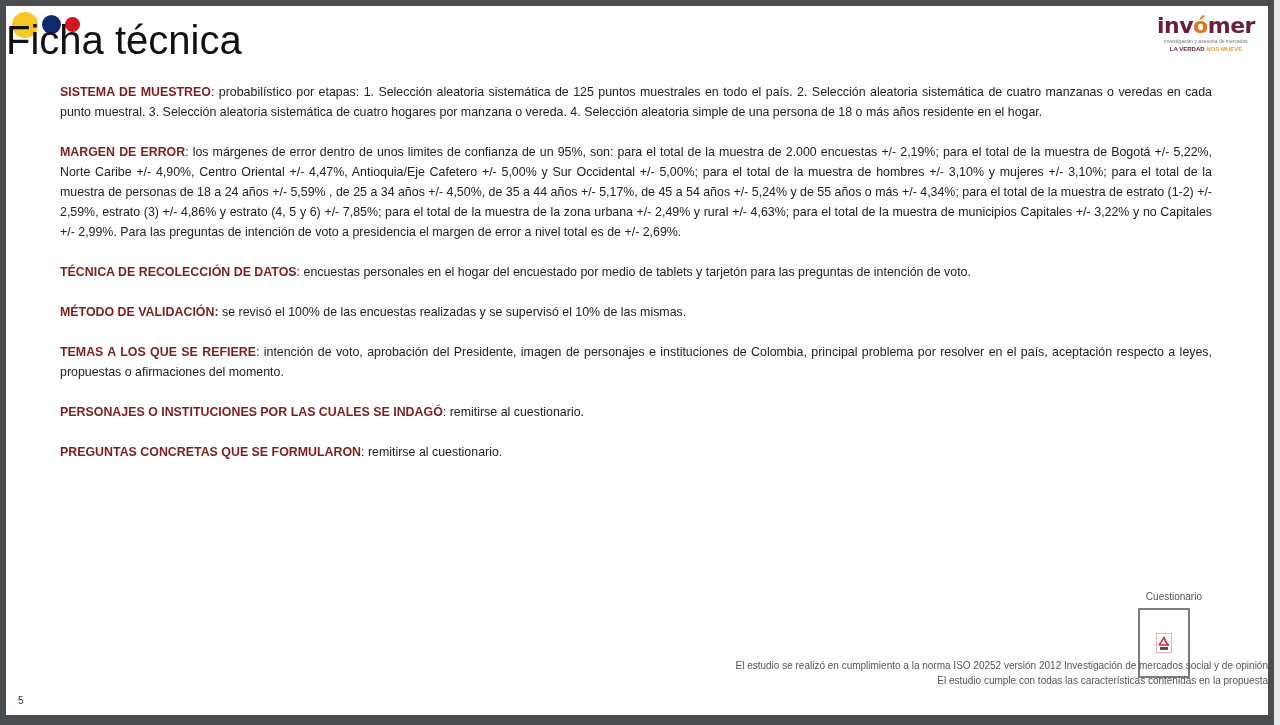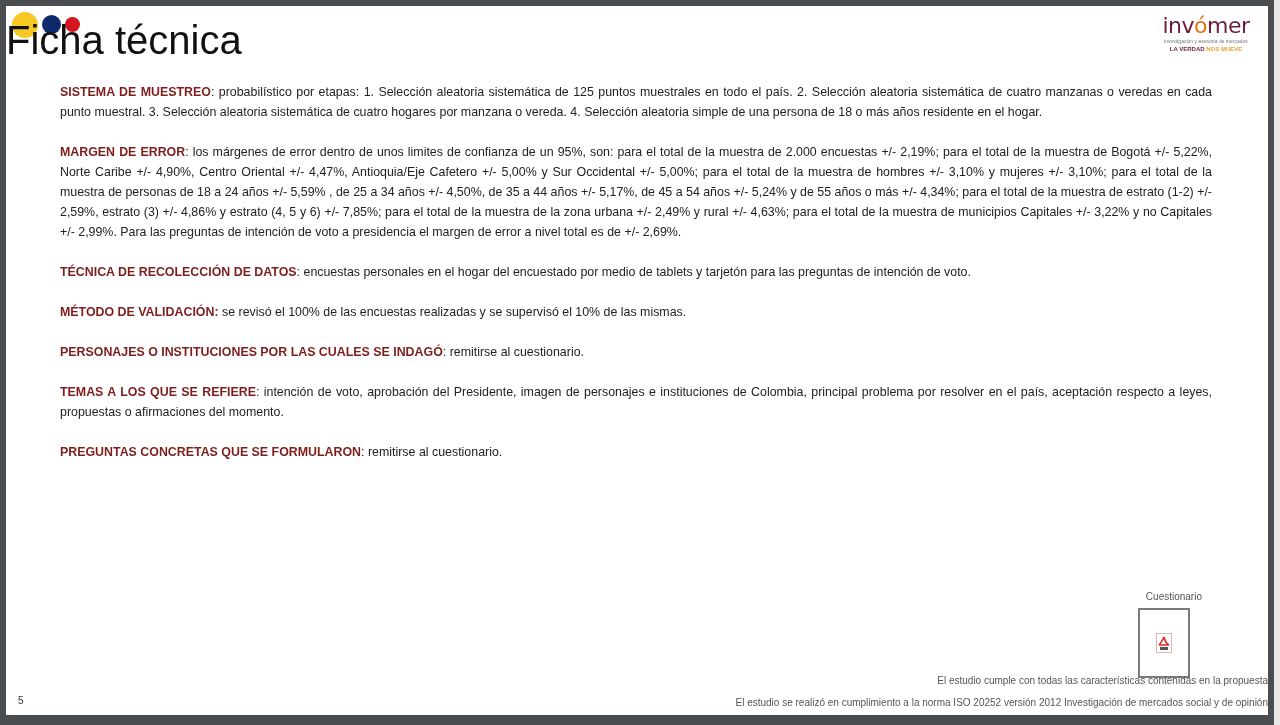--- a/index.html
+++ b/index.html
@@ -19,21 +19,21 @@
     .dot { position:absolute; border-radius:50%; }
     .dot-yellow { left:6px; top:6px; width:26px; height:26px; background:#f7c724; }
     .dot-blue { left:36px; top:9px; width:19px; height:19px; background:#0e2a6d; }
     .dot-red { left:59px; top:11px; width:15px; height:15px; background:#d4141e; }
     .title {
       position:absolute; left:0; width:100%; top:12px; text-align:left;
       font-size:40px; color:#111; font-family:"Liberation Sans", sans-serif;
     }
     .logo { position:absolute; right:10px; top:8px; width:104px; text-align:center; }
     .logo-word {
-      font-family:"DejaVu Sans", sans-serif; font-size:22px; font-weight:normal;
+      font-family:"DejaVu Sans", sans-serif; font-size:22px; font-weight:bold;
       color:#6b1d3d; letter-spacing:-0.5px; line-height:24px;
     }
     .logo-word .o { color:#e87514; }
     .logo-sub { font-size:5px; color:#777; line-height:7px; }
     .logo-tag { font-size:6px; font-weight:bold; line-height:8px; }
     .logo-tag .a { color:#6b1d3d; }
     .logo-tag .b { color:#f0a030; }
     .content {
       position:absolute; left:54px; top:76px; width:1152px;
       font-size:12.4px; line-height:20px; color:#222; text-align:justify;
@@ -45,21 +45,21 @@
     .attachment-box {
       margin:6px auto 0; width:48px; height:66px; border:2px solid #7b7b7b;
       display:flex; align-items:center; justify-content:center;
     }
     .pdf-icon { width:16px; height:20px; position:relative; }
     .footer {
       position:absolute; left:0; width:100%; text-align:right;
       font-size:10px; color:#555;
     }
     .footer1 { top:669px; }
-    .footer2 { top:691px; }
+    .footer2 { top:654px; }
     .page-num { position:absolute; left:12px; top:689px; font-size:10px; color:#333; }
   </style>
 </head>
 <body>
 
 <div class="slide">
   <div class="dot dot-yellow"></div>
   <div class="dot dot-blue"></div>
   <div class="dot dot-red"></div>
 
@@ -69,22 +69,22 @@
     <div class="logo-word"><span>inv</span><span class="o">ó</span><span>mer</span></div>
     <div class="logo-sub">investigación y asesoría de mercados</div>
     <div class="logo-tag"><span class="a">LA VERDAD</span> <span class="b">NOS MUEVE</span></div>
   </div>
 
   <div class="content">
     <p class="para"><b>SISTEMA DE MUESTREO</b><span>: </span><span>probabilístico por etapas: 1. Selección aleatoria sistemática de 125 puntos muestrales en todo el país. 2. Selección aleatoria sistemática de cuatro manzanas o veredas en cada punto muestral. 3. Selección aleatoria sistemática de cuatro hogares por manzana o vereda. 4. Selección aleatoria simple de una persona de 18 o más años residente en el hogar.</span></p>
     <p class="para"><b>MARGEN DE ERROR</b><span>: </span><span>los márgenes de error dentro de unos limites de confianza de un 95%, son: para el total de la muestra de 2.000 encuestas +/- 2,19%; para el total de la muestra de Bogotá +/- 5,22%, Norte Caribe +/- 4,90%, Centro Oriental +/- 4,47%, Antioquia/Eje Cafetero +/- 5,00% y Sur Occidental +/- 5,00%; para el total de la muestra de hombres +/- 3,10% y mujeres +/- 3,10%; para el total de la muestra de personas de 18 a 24 años +/- 5,59% , de 25 a 34 años +/- 4,50%, de 35 a 44 años +/- 5,17%, de 45 a 54 años +/- 5,24% y de 55 años o más +/- 4,34%; para el total de la muestra de estrato (1-2) +/- 2,59%, estrato (3) +/- 4,86% y estrato (4, 5 y 6) +/- 7,85%; para el total de la muestra de la zona urbana +/- 2,49% y rural +/- 4,63%; para el total de la muestra de municipios Capitales +/- 3,22% y no Capitales +/- 2,99%. Para las preguntas de intención de voto a presidencia el margen de error a nivel total es de +/- 2,69%.</span></p>
     <p class="para"><b>TÉCNICA DE RECOLECCIÓN DE DATOS</b><span>: </span><span>encuestas personales en el hogar del encuestado por medio de tablets y tarjetón para las preguntas de intención de voto.</span></p>
     <p class="para"><b>MÉTODO DE VALIDACIÓN:</b><span> </span><span>se revisó el 100% de las encuestas realizadas y se supervisó el 10% de las mismas.</span></p>
+    <p class="para"><b>TEMAS A LOS QUE SE REFIERE</b><span>: </span><span>intención de voto, aprobación del Presidente, imagen de personajes e instituciones de Colombia, principal problema por resolver en el país, aceptación respecto a leyes, propuestas o afirmaciones del momento.</span></p>
     <p class="para"><b>PERSONAJES O INSTITUCIONES POR LAS CUALES SE INDAGÓ</b><span>: </span><span>remitirse al cuestionario.</span></p>
-    <p class="para"><b>TEMAS A LOS QUE SE REFIERE</b><span>: </span><span>intención de voto, aprobación del Presidente, imagen de personajes e instituciones de Colombia, principal problema por resolver en el país, aceptación respecto a leyes, propuestas o afirmaciones del momento.</span></p>
     <p class="para"><b>PREGUNTAS CONCRETAS QUE SE FORMULARON</b><span>: </span><span>remitirse al cuestionario.</span></p>
   </div>
 
   <div class="attachment">
     <div class="attachment-label">Cuestionario</div>
     <div class="attachment-box">
       <span class="pdf-icon">
         <svg width="16" height="20" viewBox="0 0 16 20">
           <rect x="0.5" y="0.5" width="15" height="19" fill="#fff" stroke="#e8b0b0" stroke-width="1"></rect>
           <path d="M8 4 C6 8, 4 11, 3 12 M8 4 C9 8, 11 11, 13 12 M3 12 L13 12" stroke="#e0262b" stroke-width="1.6" fill="none"></path>

